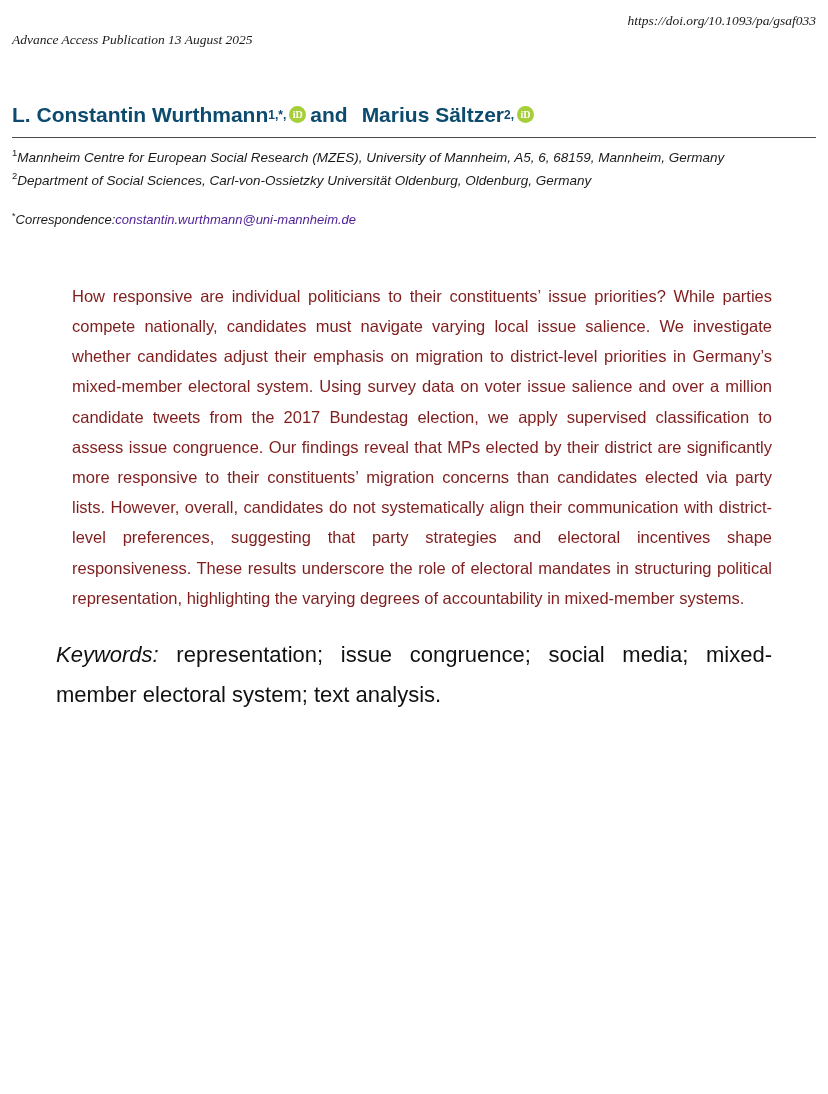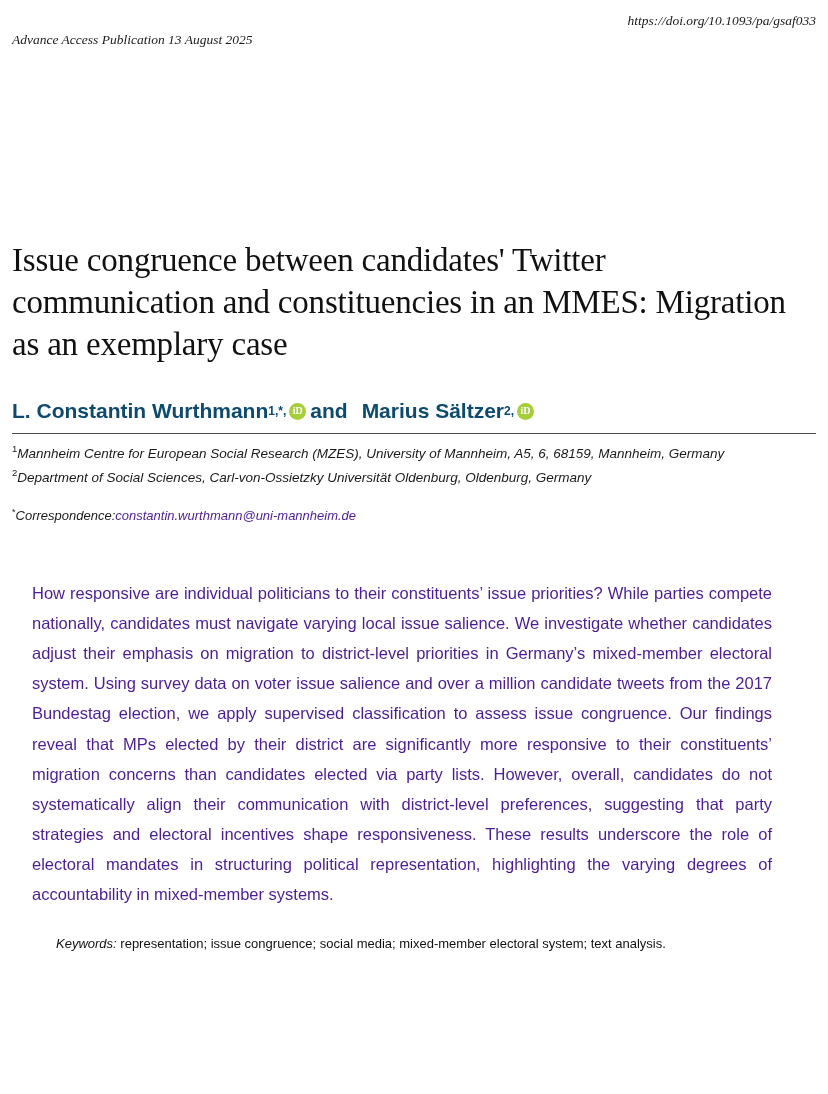--- a/index.html
+++ b/index.html
@@ -122,51 +122,50 @@
   }
   .corr sup { font-style: normal; font-size: 9px; vertical-align: super; }
   .corr a {
     color: #4c1d95;
     text-decoration: none;
     font-style: italic;
   }
 
   
   .abstract {
-    margin: 54px 44px 0 20px;
+    margin: 54px 44px 0 60px;
     font-family: "Liberation Sans", sans-serif;
     font-size: 16.5px;
     line-height: 1.83;
     text-align: justify;
-    color: #4c1d95;
+    color: #7f1d1d;
     hyphens: none;
   }
   .keywords {
     margin: 22px 44px 0 44px;
     font-family: "Liberation Sans", sans-serif;
-    font-size: 13px;
+    font-size: 22px;
     line-height: 1.83;
     text-align: justify;
     color: #111111;
   }
   .keywords i { font-style: italic; font-weight: normal; }
 </style>
 </head>
 <body>
 
 <div class="page">
 
   <div class="runhead">
     <div class="left">
       <div>Advance Access Publication 13 August 2025</div>
     </div>
     <div class="right">https://doi.org/10.1093/pa/gsaf033</div>
   </div>
 
-  <h1 class="title">Issue congruence between candidates' Twitter communication and constituencies in an MMES: Migration as an exemplary case</h1>
 
   <div class="authors">
     <span>L. Constantin Wurthmann</span>
       <sup>1,*,</sup>
       <span class="orcid"></span>
     <span class="and">and</span>
     <span>Marius Sältzer</span>
       <sup>2,</sup>
       <span class="orcid"></span>
   </div>

